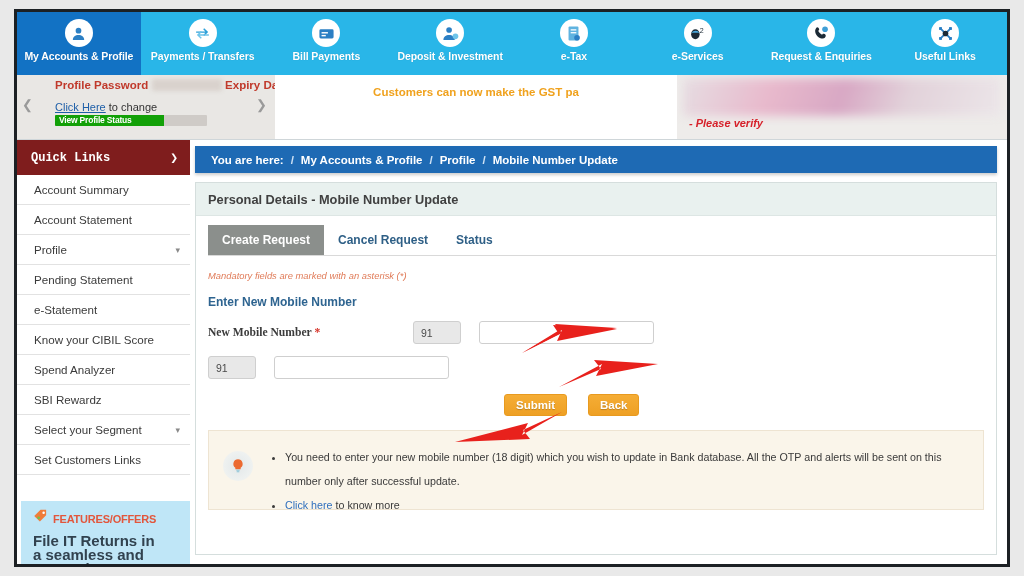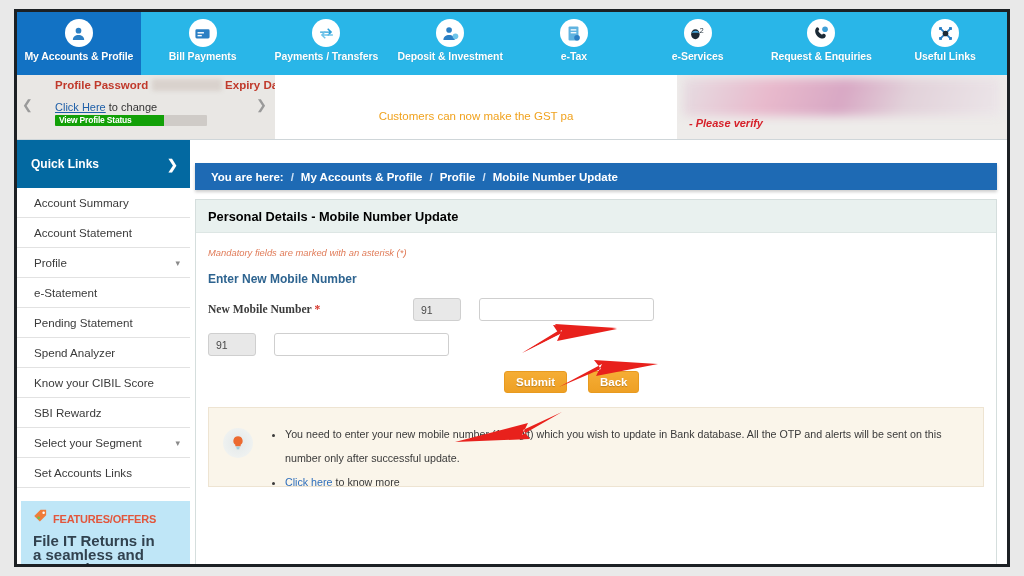--- a/index.html
+++ b/index.html
@@ -98,23 +98,22 @@
     font-weight:bold; color:#ffffff; letter-spacing:-.2px;
     filter: blur(.7px); white-space:nowrap;
   }
   #gstTicker {
     flex: 1;
     display:flex; align-items:flex-start; justify-content:center;
     padding-top: 11px;
     background: #ffffff;
   }
   #gstText {
-    font-size: 11.5px; font-weight: normal; color: #f0a21e;
+    font-size: 11.5px; font-weight: bold; color: #f0a21e;
     white-space: nowrap;
-    margin-top: 24px;
   }
   #verifyBox {
     width: 330px; background: #eeecea;
     position: relative; overflow:hidden;
   }
   #verifyBlur {
     position:absolute; left: 6px; top: 3px; right: 6px; height: 38px;
     background: linear-gradient(110deg,#e6dde2 0%,#e8b9cc 28%,#d8a8c4 50%,#e2d2da 70%,#ece6e9 100%);
     filter: blur(5px);
     border-radius: 3px;
@@ -123,23 +122,24 @@
     position:absolute; left: 12px; top: 42px;
     font-size: 11px; font-weight: bold; font-style: italic; color: #d6212a;
   }
 
   
   #bodywrap { display: flex; width: 100%; height: 424px; background:#ffffff; }
 
   
   #sidebar { width: 173px; flex: 0 0 173px; background:#ffffff; position:relative; }
   #quicklinks {
-    height: 48px; background: #0369a1;
+    height: 35px; background: #7f1d1d;
     display:flex; align-items:center; justify-content:space-between;
     padding: 0 12px 0 14px;
+    font-family: Liberation Mono, monospace;
   }
   #quicklinks .ql-label { color:#ffffff; font-size:12px; font-weight:bold; }
   #quicklinks .ql-chev { color:#ffffff; font-size:13px; font-weight:bold; }
   .sbitem {
     height: 30px;
     display:flex; align-items:center; justify-content:space-between;
     padding: 0 10px 0 17px;
     border-bottom: 1px solid #e2e2e2;
     font-size: 11.6px; color:#3a3a3a;
     cursor:pointer;
@@ -151,21 +151,21 @@
     height: 64px; background:#bfe6f7; padding: 8px 24px 0 12px;
     border-top:1px solid #ffffff;
   }
   #feathead { display:flex; align-items:center; gap:5px; }
   #feattitle { color:#e2563c; font-size:11px; font-weight:bold; letter-spacing:-.2px; }
   #featbody { margin-top:6px; font-size:15px; font-weight:bold; color:#31424f; line-height:14px; }
 
   
   #main { flex:1; background:#ffffff; padding: 0; position:relative; }
   #breadcrumb {
-    margin: 23px 10px 0 5px;
+    margin: 6px 10px 0 5px;
     height: 27px; background:#1e6ab4;
     display:flex; align-items:center; padding-left: 16px;
     box-shadow: 0 2px 3px rgba(0,0,0,.20);
   }
   #breadcrumb .bc {
     color:#ffffff; font-size:11.5px; font-weight:bold; white-space:nowrap;
   }
   #breadcrumb .sep { color:#cfe2f5; margin: 0 7px; font-size:11.5px; font-weight:bold; }
 
   #card {
@@ -173,21 +173,21 @@
     background:#ffffff;
     border:1px solid #d5dedd;
     height: 373px;
     position: relative;
   }
   #cardhead {
     height: 33px; background:#e9f1ef;
     display:flex; align-items:center; padding-left: 12px;
     border-bottom:1px solid #dde6e4;
   }
-  #cardtitle { font-size:12.8px; font-weight:bold; color:#000000; }
+  #cardtitle { font-size:12.8px; font-weight:bold; color:#404040; }
 
   #tabs {
     display:flex; align-items:flex-end;
     height: 31px; margin: 9px 0 0 12px;
     border-bottom: 1px solid #d9d9d9;
     padding-right: 12px;
   }
   .tab {
     height: 30px; display:flex; align-items:center; padding: 0 14px;
     font-size: 12px; font-weight: bold; color:#2e5f86; cursor:pointer;
@@ -258,36 +258,36 @@
             <circle cx="12" cy="8" r="4" fill="#2b7fc4"></circle>
             <path d="M4 21c0-4.4 3.6-7 8-7s8 2.6 8 7z" fill="#2b7fc4"></path>
           </svg>
       </span>
       <span class="navlabel">My Accounts &amp; Profile</span>
     </div>
 
     <div class="navitem">
       <span class="navcircle">
         <svg width="17" height="17" viewBox="0 0 24 24">
+            <path d="M3 9h13l-3-3 1.4-1.4L20 10l-5.6 5.4L13 14l3-3H3z" fill="#2b9fd8"></path>
+            <path d="M21 15H8l3 3-1.4 1.4L4 14l5.6-5.4L11 10l-3 3h13z" fill="#6ec4ea"></path>
+          </svg>
+      </span>
+      <span class="navlabel">Payments / Transfers</span>
+    </div>
+
+    <div class="navitem">
+      <span class="navcircle">
+        <svg width="17" height="17" viewBox="0 0 24 24">
             <rect x="2" y="6" width="20" height="13" rx="2" fill="#2b7fc4"></rect>
             <rect x="5" y="10" width="9" height="2" fill="#fff"></rect>
             <rect x="5" y="14" width="6" height="2" fill="#fff"></rect>
           </svg>
       </span>
       <span class="navlabel">Bill Payments</span>
-    </div>
-
-    <div class="navitem">
-      <span class="navcircle">
-        <svg width="17" height="17" viewBox="0 0 24 24">
-            <path d="M3 9h13l-3-3 1.4-1.4L20 10l-5.6 5.4L13 14l3-3H3z" fill="#2b9fd8"></path>
-            <path d="M21 15H8l3 3-1.4 1.4L4 14l5.6-5.4L11 10l-3 3h13z" fill="#6ec4ea"></path>
-          </svg>
-      </span>
-      <span class="navlabel">Payments / Transfers</span>
     </div>
 
     <div class="navitem">
       <span class="navcircle">
         <svg width="17" height="17" viewBox="0 0 24 24">
             <circle cx="10" cy="7" r="4" fill="#2b7fc4"></circle>
             <path d="M2 21c0-4.4 3.6-7 8-7s8 2.6 8 7z" fill="#2b7fc4"></path>
             <circle cx="19" cy="16" r="4" fill="#6ec4ea"></circle>
           </svg>
       </span>
@@ -387,40 +387,40 @@
         <span>Account Summary</span>
       </div>
       <div class="sbitem">
         <span>Account Statement</span>
       </div>
       <div class="sbitem">
         <span>Profile</span>
         <span class="caret">▾</span>
       </div>
       <div class="sbitem">
+        <span>Pending Statement</span>
+      </div>
+      <div class="sbitem">
         <span>e-Statement</span>
       </div>
       <div class="sbitem">
-        <span>Pending Statement</span>
+        <span>Know your CIBIL Score</span>
       </div>
       <div class="sbitem">
         <span>Spend Analyzer</span>
-      </div>
-      <div class="sbitem">
-        <span>Know your CIBIL Score</span>
       </div>
       <div class="sbitem">
         <span>SBI Rewardz</span>
       </div>
       <div class="sbitem">
         <span>Select your Segment</span>
         <span class="caret">▾</span>
       </div>
       <div class="sbitem">
-        <span>Set Accounts Links</span>
+        <span>Set Customers Links</span>
       </div>
 
       <div id="featbox">
         <div id="feathead">
           <span>
             <svg width="15" height="15" viewBox="0 0 24 24">
                 <path d="M2 11 L12 1 h9 v9 L11 20 z" fill="#f07c3a"></path>
                 <circle cx="17" cy="6" r="2" fill="#ffffff"></circle>
                 <circle cx="9" cy="14" r="2.2" fill="#6fc24a"></circle>
               </svg>
@@ -442,20 +442,31 @@
         <span class="sep">/</span>
         <span class="bc">Mobile Number Update</span>
       </div>
 
       <div id="card">
 
         <div id="cardhead">
           <span id="cardtitle">Personal Details - Mobile Number Update</span>
         </div>
 
+        <div id="tabs">
+          <div class="tab active">
+            <span>Create Request</span>
+          </div>
+          <div class="tab">
+            <span>Cancel Request</span>
+          </div>
+          <div class="tab">
+            <span>Status</span>
+          </div>
+        </div>
 
         <div id="formarea">
           <div id="mandatory">Mandatory fields are marked with an asterisk (*)</div>
           <div id="sectiontitle">Enter New Mobile Number</div>
 
           <div class="frow">
             <div class="flabel">
               <span>New Mobile Number</span>
               <span class="star">*</span>
             </div>

